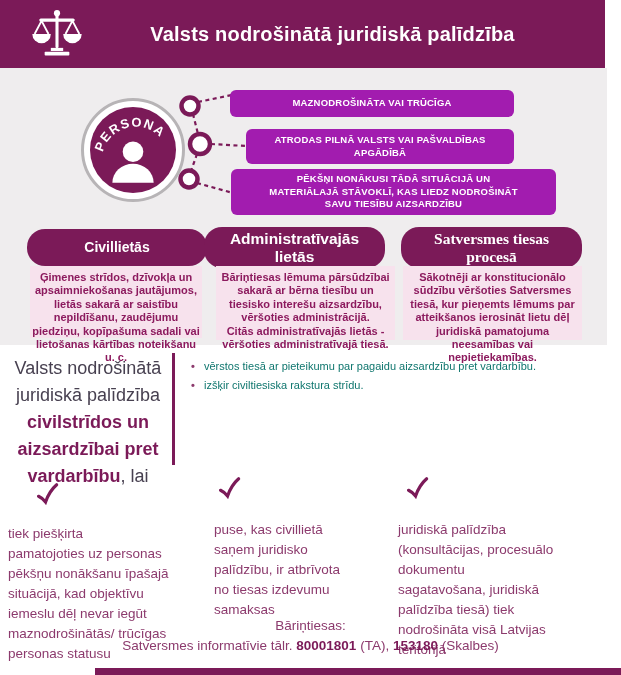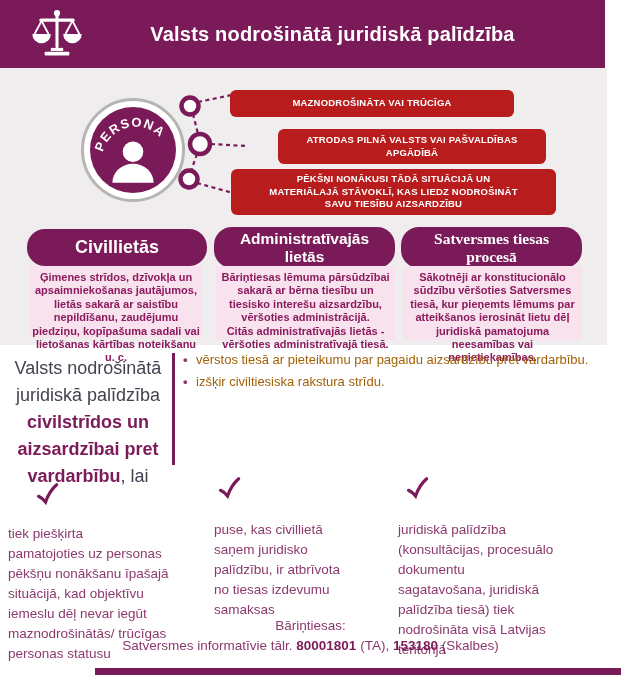--- a/index.html
+++ b/index.html
@@ -22,54 +22,54 @@
   
   .persona-outer{
     position:absolute;left:81px;top:98px;width:104px;height:104px;border-radius:50%;
     background:#ffffff;border:3px solid #b7b4b6;box-sizing:border-box;
   }
   .persona-inner{position:absolute;left:6px;top:6px;right:6px;bottom:6px;border-radius:50%;background:#7b1a58;}
   .persona-inner svg{width:100%;height:100%;}
   .connectors{position:absolute;left:170px;top:86px;width:80px;height:130px;}
   
   .cond{
-    position:absolute;background:#b91c1c;border-radius:6px;color:#fff;
+    position:absolute;background:#a21caf;border-radius:6px;color:#fff;
     font-weight:bold;font-size:9.5px;line-height:1.3;text-align:center;
     display:flex;align-items:center;justify-content:center;white-space:pre-line;
     letter-spacing:.2px;
   }
   .cond1{left:230px;top:90px;width:284px;height:27px;}
-  .cond2{left:246px;top:129px;width:268px;height:35px;margin-left:32px;}
+  .cond2{left:246px;top:129px;width:268px;height:35px;}
   .cond3{left:231px;top:169px;width:325px;height:46px;}
   
   .pill{
     position:absolute;background:#7b1a58;border-radius:18px;color:#fff;font-weight:bold;
     display:flex;align-items:center;justify-content:center;text-align:center;line-height:1.12;
   }
-  .pill1{left:27px;top:229px;width:180px;height:37px;font-size:18px;}
-  .pill2{left:214px;top:227px;width:181px;height:41px;font-size:15.5px;padding:0 14px;box-sizing:border-box;}
+  .pill1{left:27px;top:229px;width:180px;height:37px;font-size:14px;}
+  .pill2{left:204px;top:227px;width:181px;height:41px;font-size:15.5px;padding:0 14px;box-sizing:border-box;}
   .pill3{left:401px;top:227px;width:181px;height:41px;font-size:15.5px;padding:0 10px;box-sizing:border-box;font-family:Liberation Serif, serif;}
   .pinkbox{
     position:absolute;background:#f7e2ed;color:#8c1a5e;font-weight:bold;
     font-size:11px;line-height:1.22;text-align:center;white-space:pre-line;
     display:flex;align-items:flex-start;justify-content:center;padding-top:5px;box-sizing:border-box;
   }
   .pink1{left:30px;top:266px;width:172px;height:72px;}
   .pink2{left:216px;top:266px;width:179px;height:74px;}
   .pink3{left:403px;top:266px;width:179px;height:74px;}
   
   .intro{
     position:absolute;left:8px;top:355px;width:160px;text-align:center;
     font-size:18px;line-height:1.5;color:#474050;
   }
   .intro b{color:#7b1a58;}
   .divider{position:absolute;left:172px;top:353px;width:3px;height:112px;background:#7b1a58;}
   .bullets{
-    position:absolute;left:196px;top:350px;width:402px;margin:0;padding:0;
-    font-size:13px;line-height:1.48;color:#a16207;list-style:none;
+    position:absolute;left:196px;top:350px;width:402px;margin:8px;padding:0;
+    font-size:11px;line-height:1.48;color:#0f766e;list-style:none;
   }
   .bullets li{position:relative;margin-bottom:3px;}
   .bullets li::before{content:"•";position:absolute;left:-13px;top:0;color:#8c3a6d;font-weight:bold;}
   
   .feature{
     position:absolute;text-align:left;font-size:13.5px;line-height:1.48;
     color:#8c3a6d;white-space:pre-line;
   }
   .f1{left:8px;top:484px;width:205px;}
   .f2{left:214px;top:480px;width:185px;}

